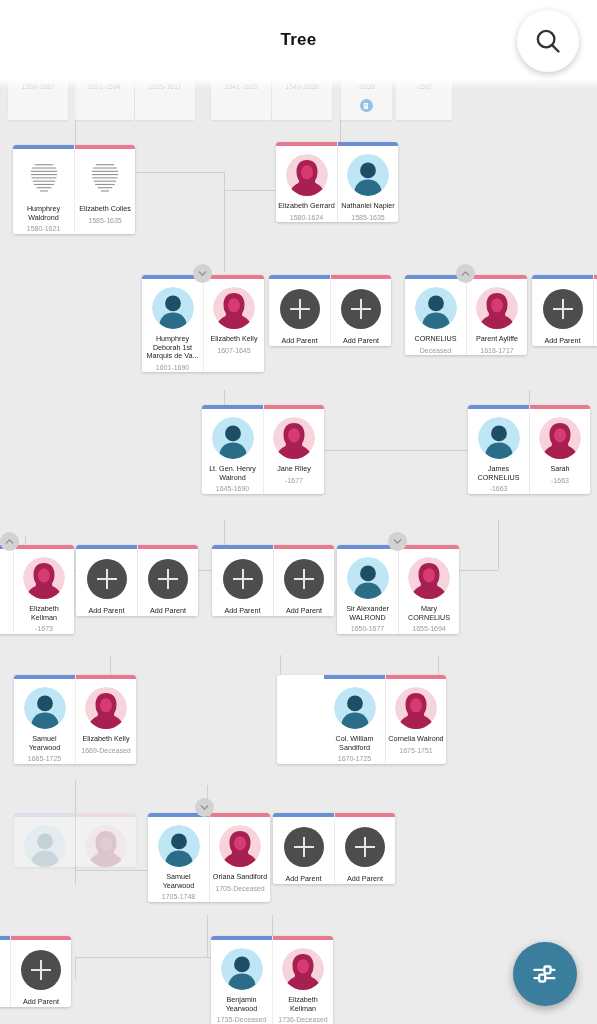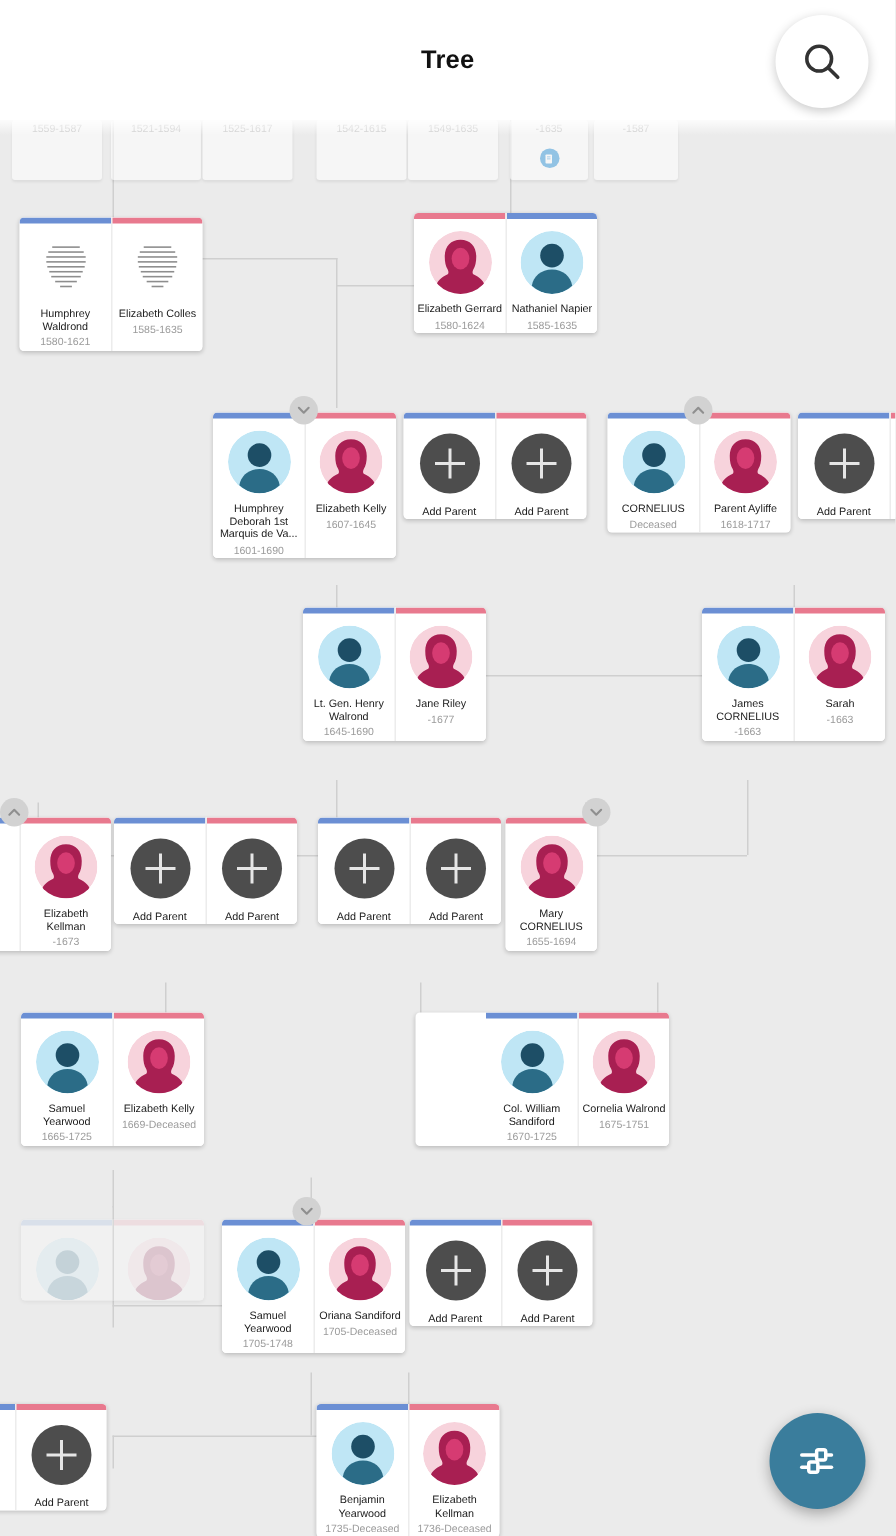--- a/index.html
+++ b/index.html
@@ -442,20 +442,28 @@
       </div>
       <div class="person">
         <div class="gbar f"></div>
         <div class="avatar addp"></div>
         <div class="addlabel">Add Parent</div>
       </div>
     </div>
 
     <div class="couple" style="left:337px;top:465px;">
       <div class="person">
+        <div class="gbar m"></div>
+        <svg class="avatar">
+            <use href="#av-m"></use>
+          </svg>
+        <div class="pname">Sir Alexander WALROND</div>
+        <div class="pdate">1650-1677</div>
+      </div>
+      <div class="person">
         <div class="gbar f"></div>
         <svg class="avatar">
             <use href="#av-f"></use>
           </svg>
         <div class="pname">Mary CORNELIUS</div>
         <div class="pdate">1655-1694</div>
       </div>
     </div>
 
     <div class="couple" style="left:14px;top:595px;">

